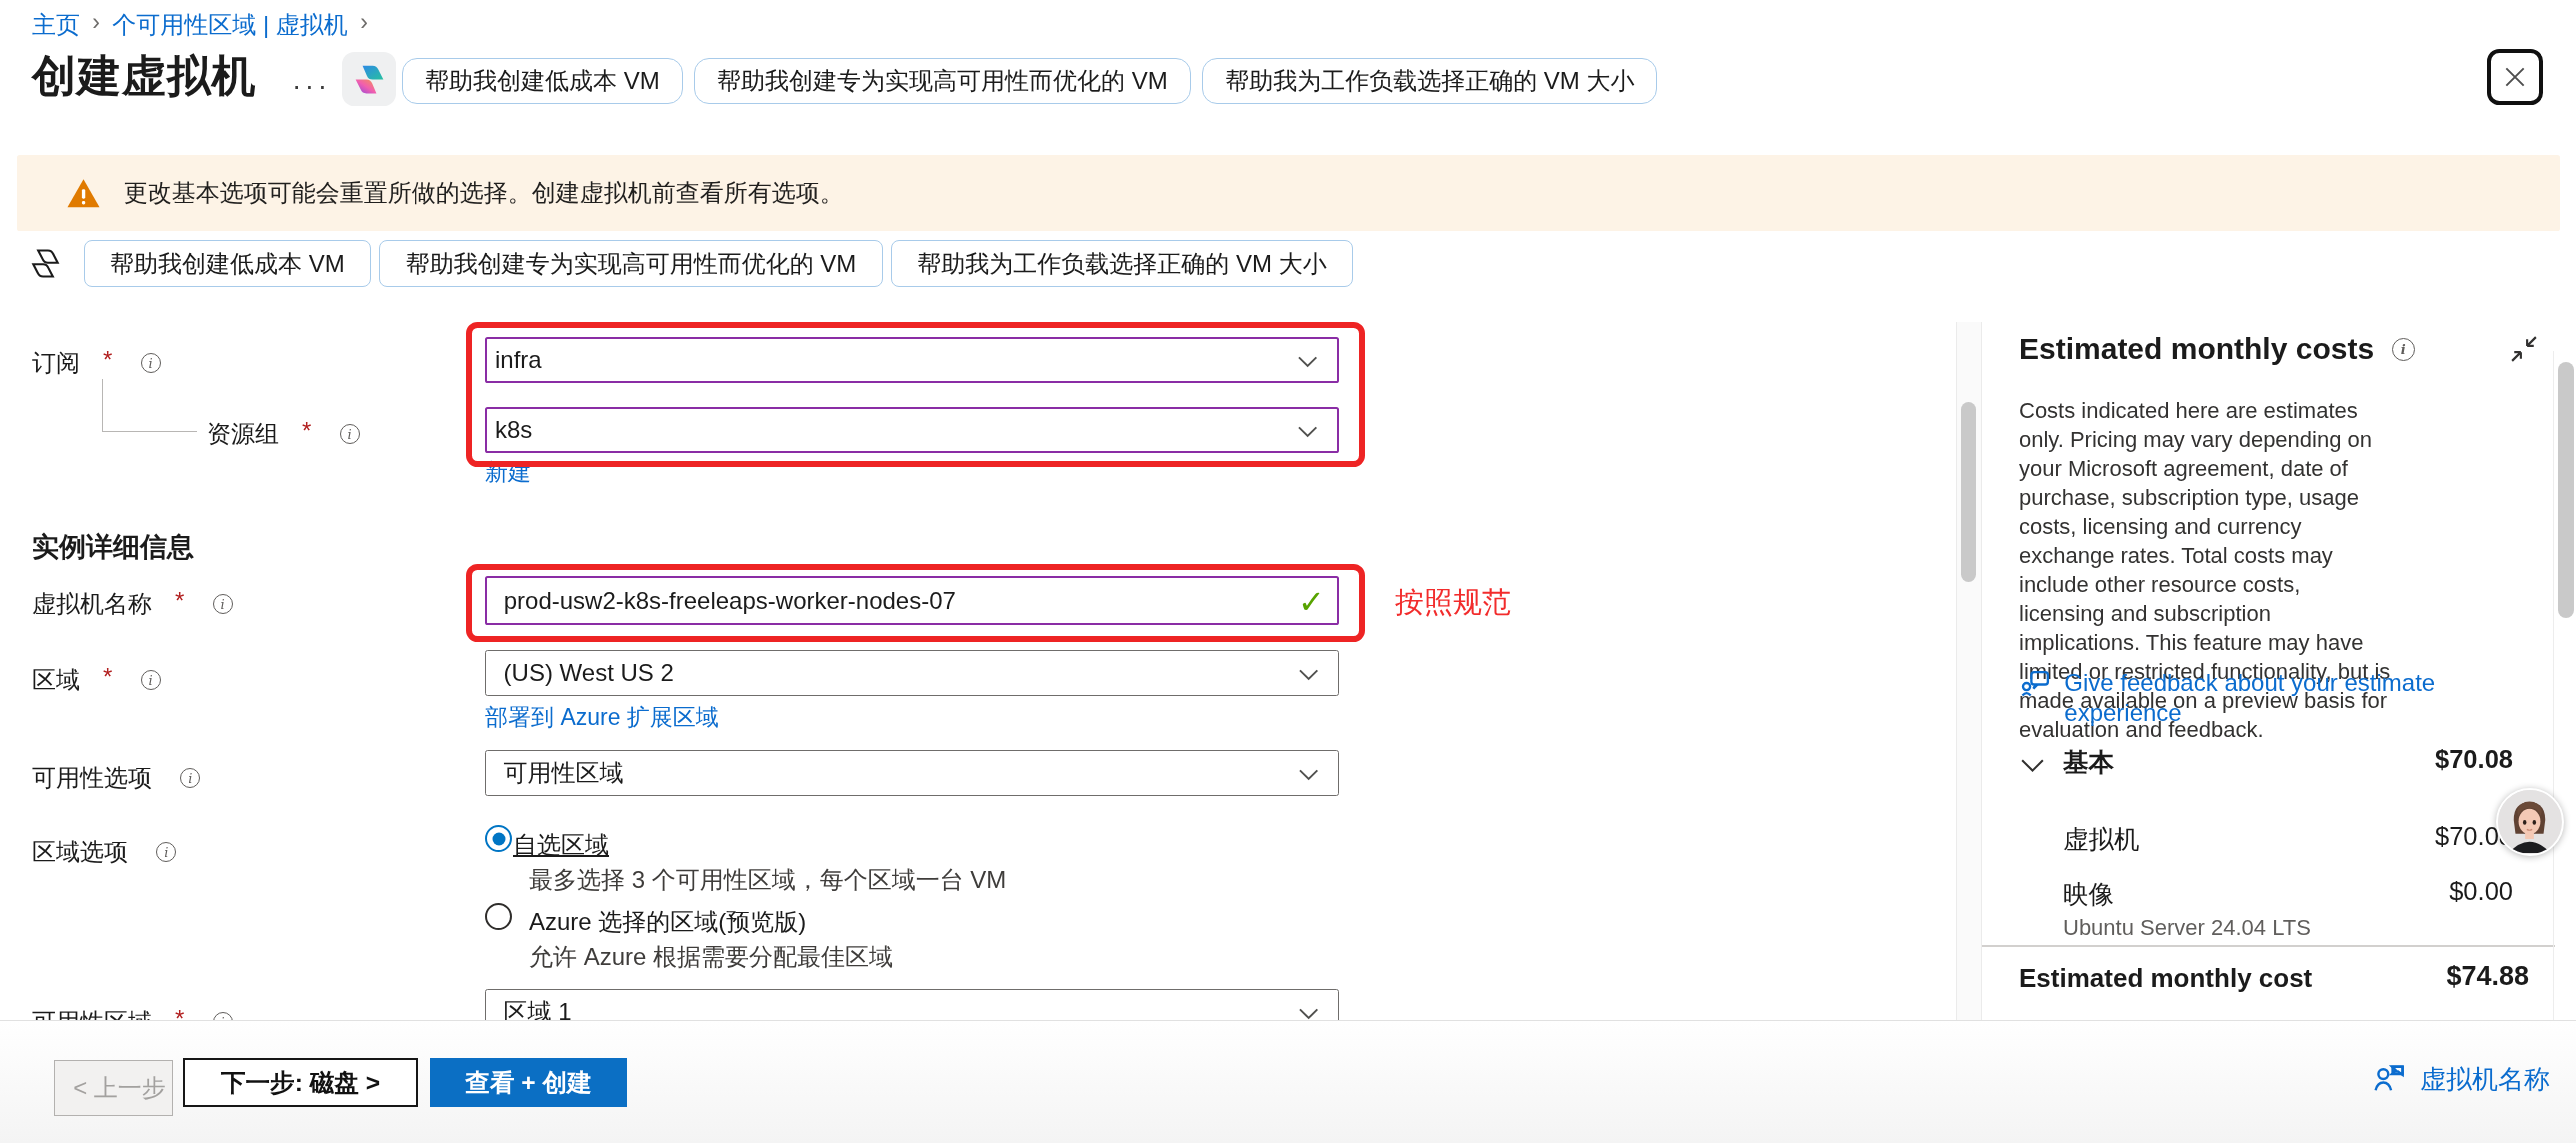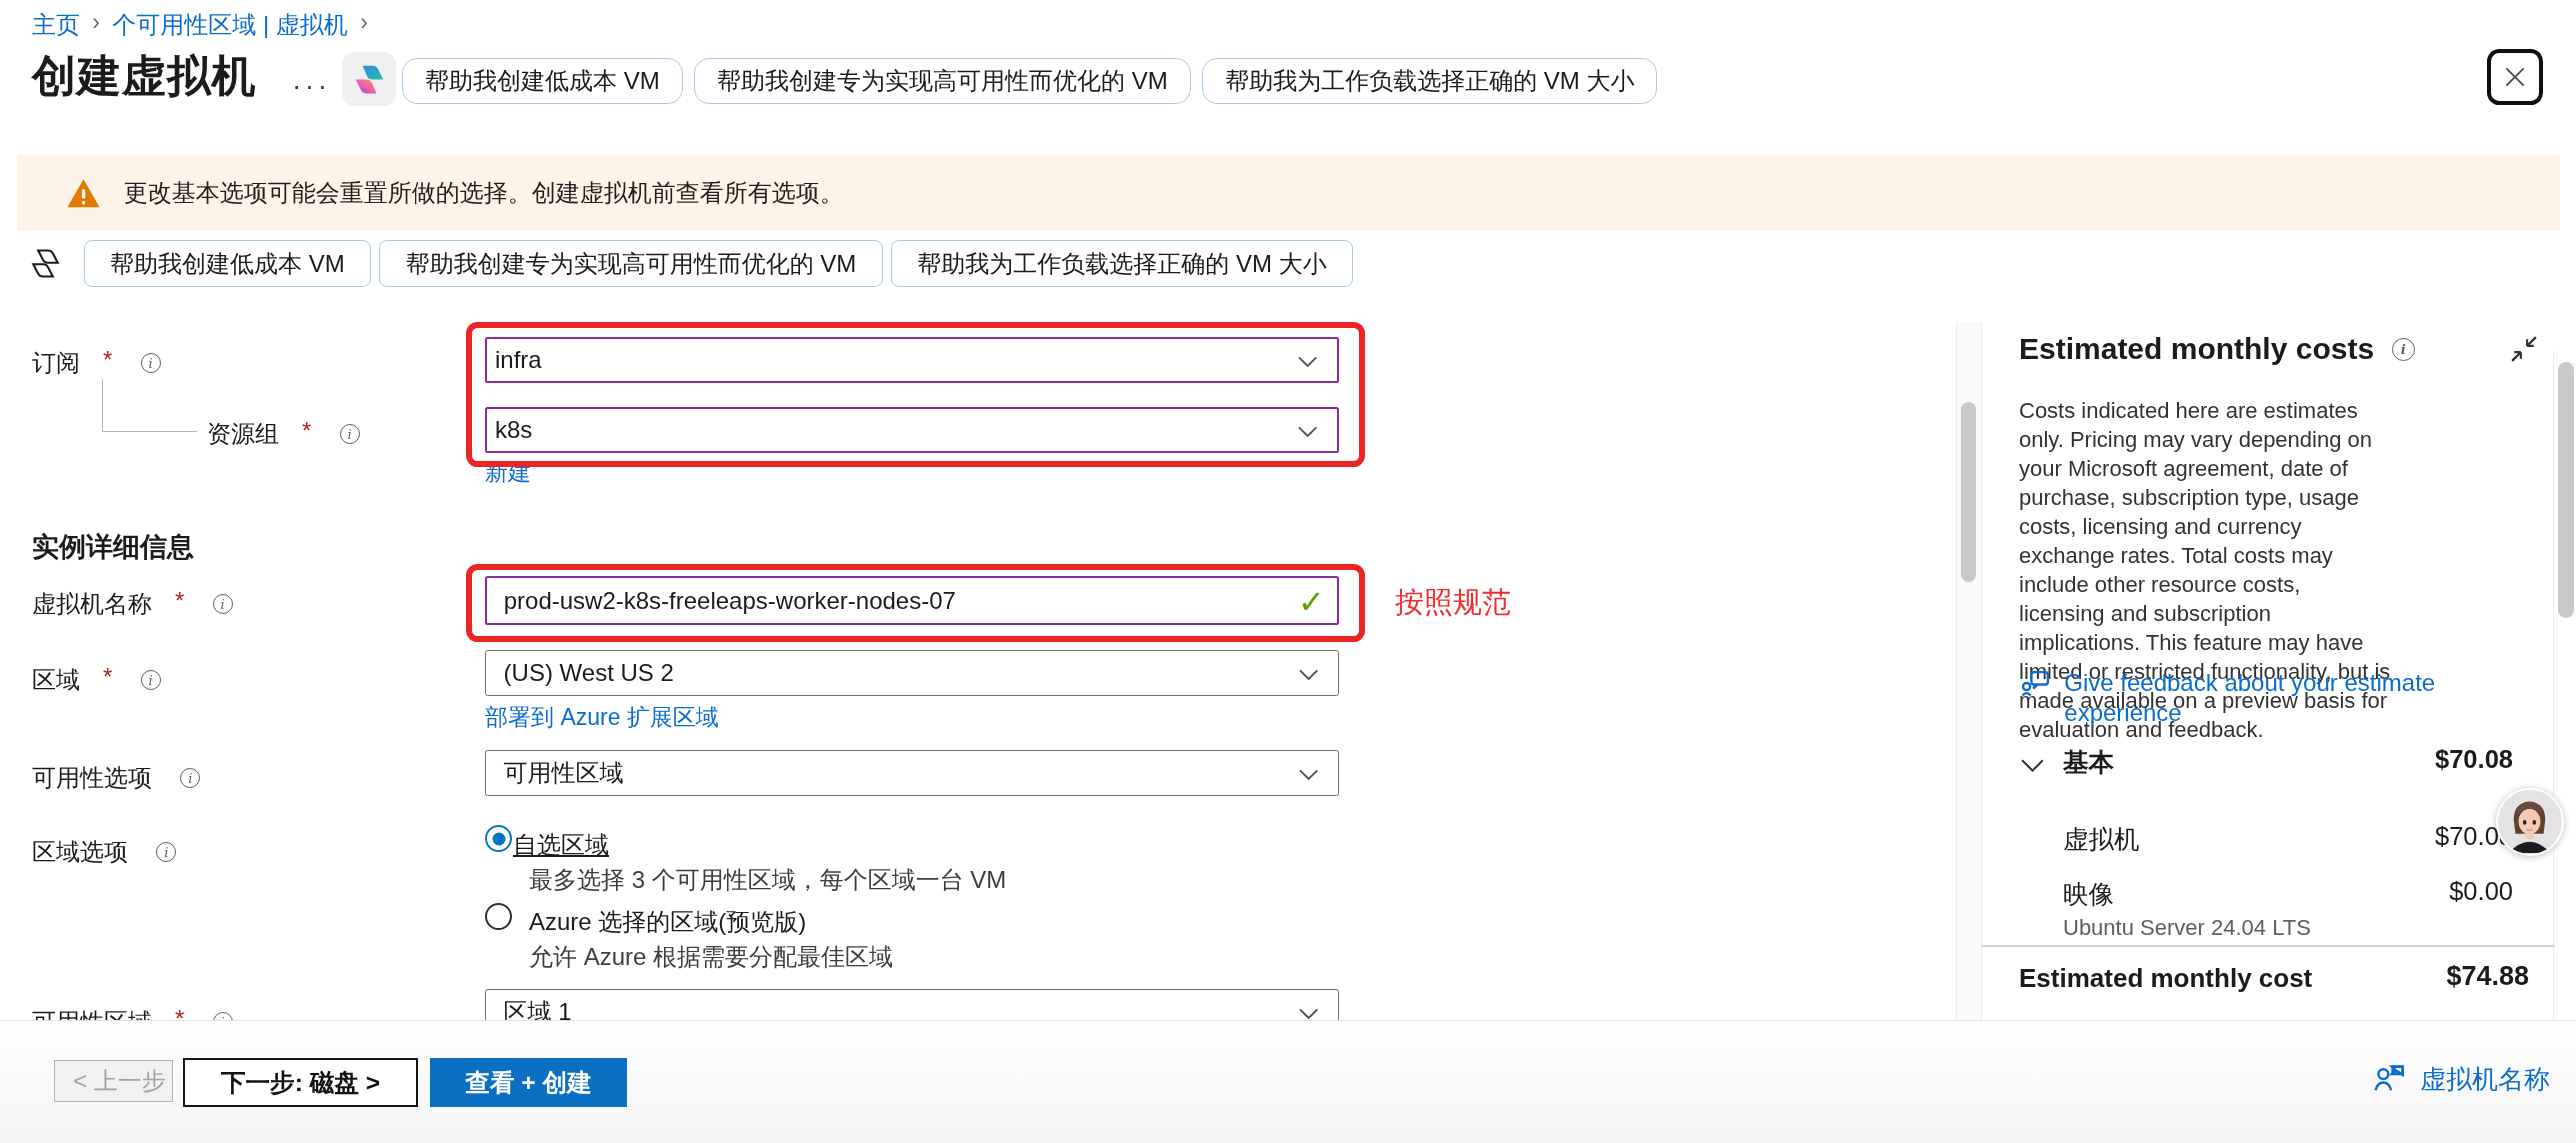--- a/index.html
+++ b/index.html
@@ -98,21 +98,21 @@
   .total-amt{position:absolute;right:47px;top:662px;font-size:27px;font-weight:700;}
 
   
   .avatar{position:absolute;left:2496px;top:788px;width:68px;height:68px;border-radius:50%;
           border:2.6px solid #fff;box-shadow:0 0.9px 7px rgba(0,0,0,.28);overflow:hidden;z-index:8;background:#e4e2e2;}
 
   
   .footer{position:absolute;left:0;top:1020px;width:2576px;height:123px;
           background:linear-gradient(180deg,#ffffff 0%,#f4f4f4 100%);border-top:1.8px solid #e1e1e1;z-index:7;}
   .btn{position:absolute;display:flex;align-items:center;justify-content:center;cursor:pointer;white-space:nowrap;}
-  .btn-prev{left:54px;top:39px;width:119px;height:42px;background:#f2f1f0;border:1.8px solid #b3b1af;
+  .btn-prev{left:54px;top:39px;width:119px;height:56px;background:#f2f1f0;border:1.8px solid #b3b1af;
             color:#a3a19f;font-size:24px;padding-left:12px;}
   .btn-next{left:183px;top:37px;width:235px;height:49px;background:#fff;border:2.6px solid #161616;
             color:#111;font-size:24.6px;font-weight:700;}
   .btn-review{left:430px;top:37px;width:197px;height:49px;background:var(--primary);color:#fff;
               font-size:24.6px;font-weight:700;}
   .foot-fb{position:absolute;right:26px;top:40px;display:flex;align-items:center;gap:12.3px;cursor:pointer;}
   .foot-fb span{font-size:26px;color:var(--accent);}
   .corner{position:absolute;left:-14px;top:1126px;width:39px;height:39px;border-radius:50%;background:#3f3f3f;}
 </style>
 </head>

